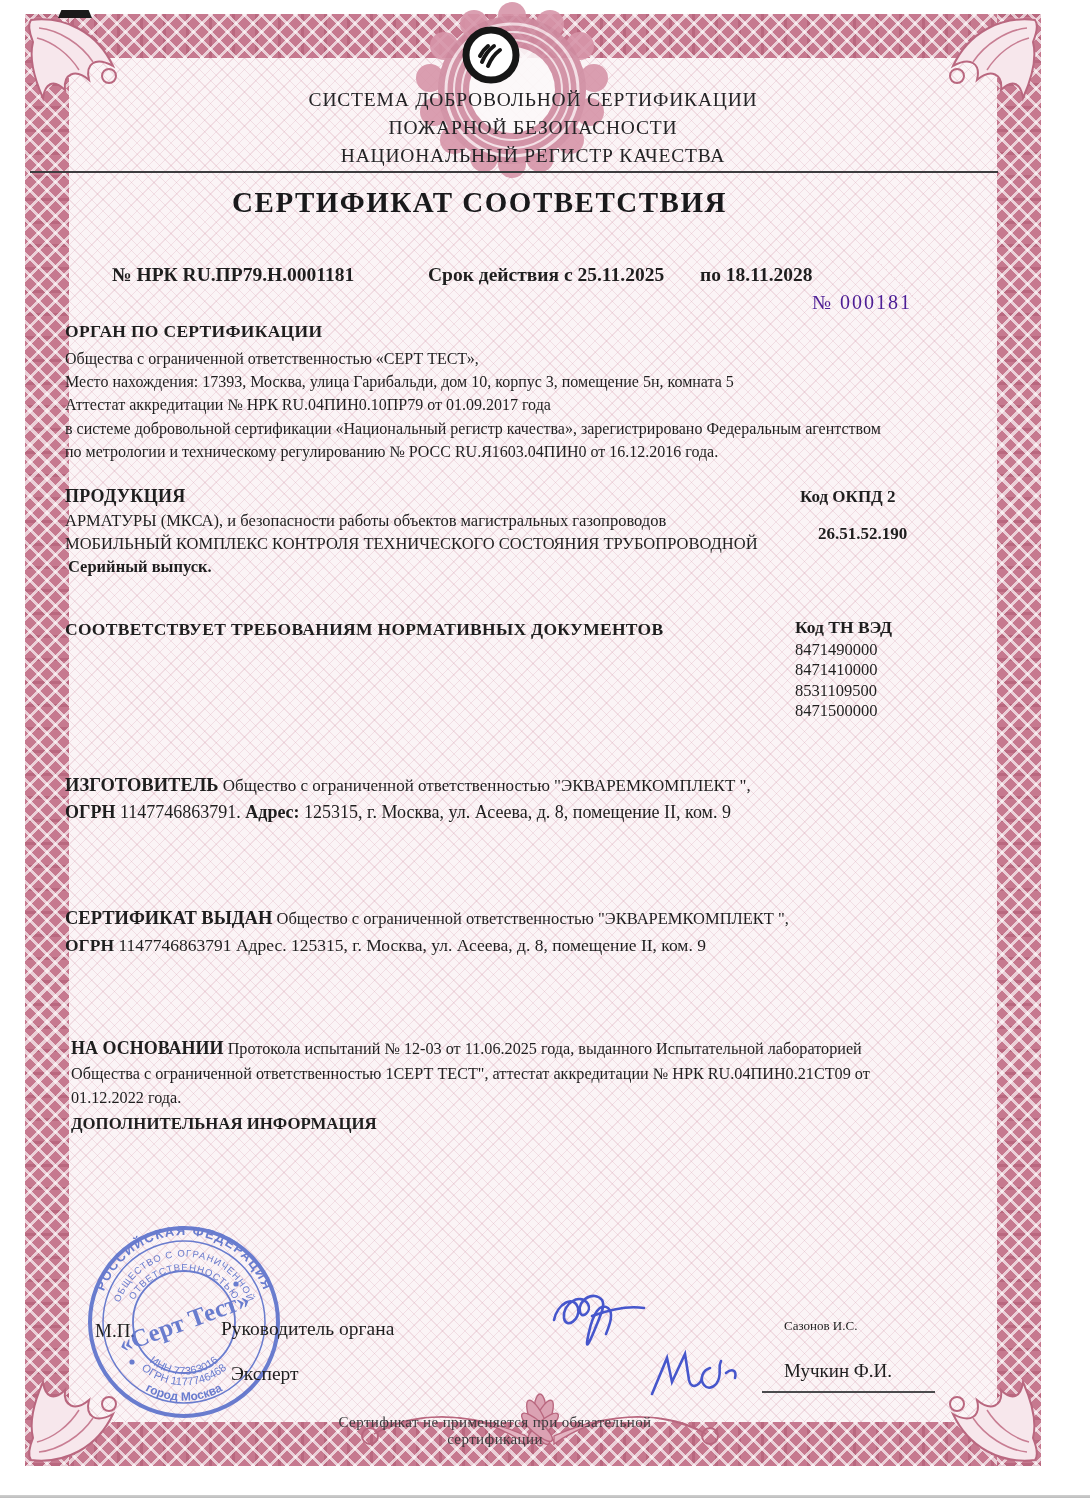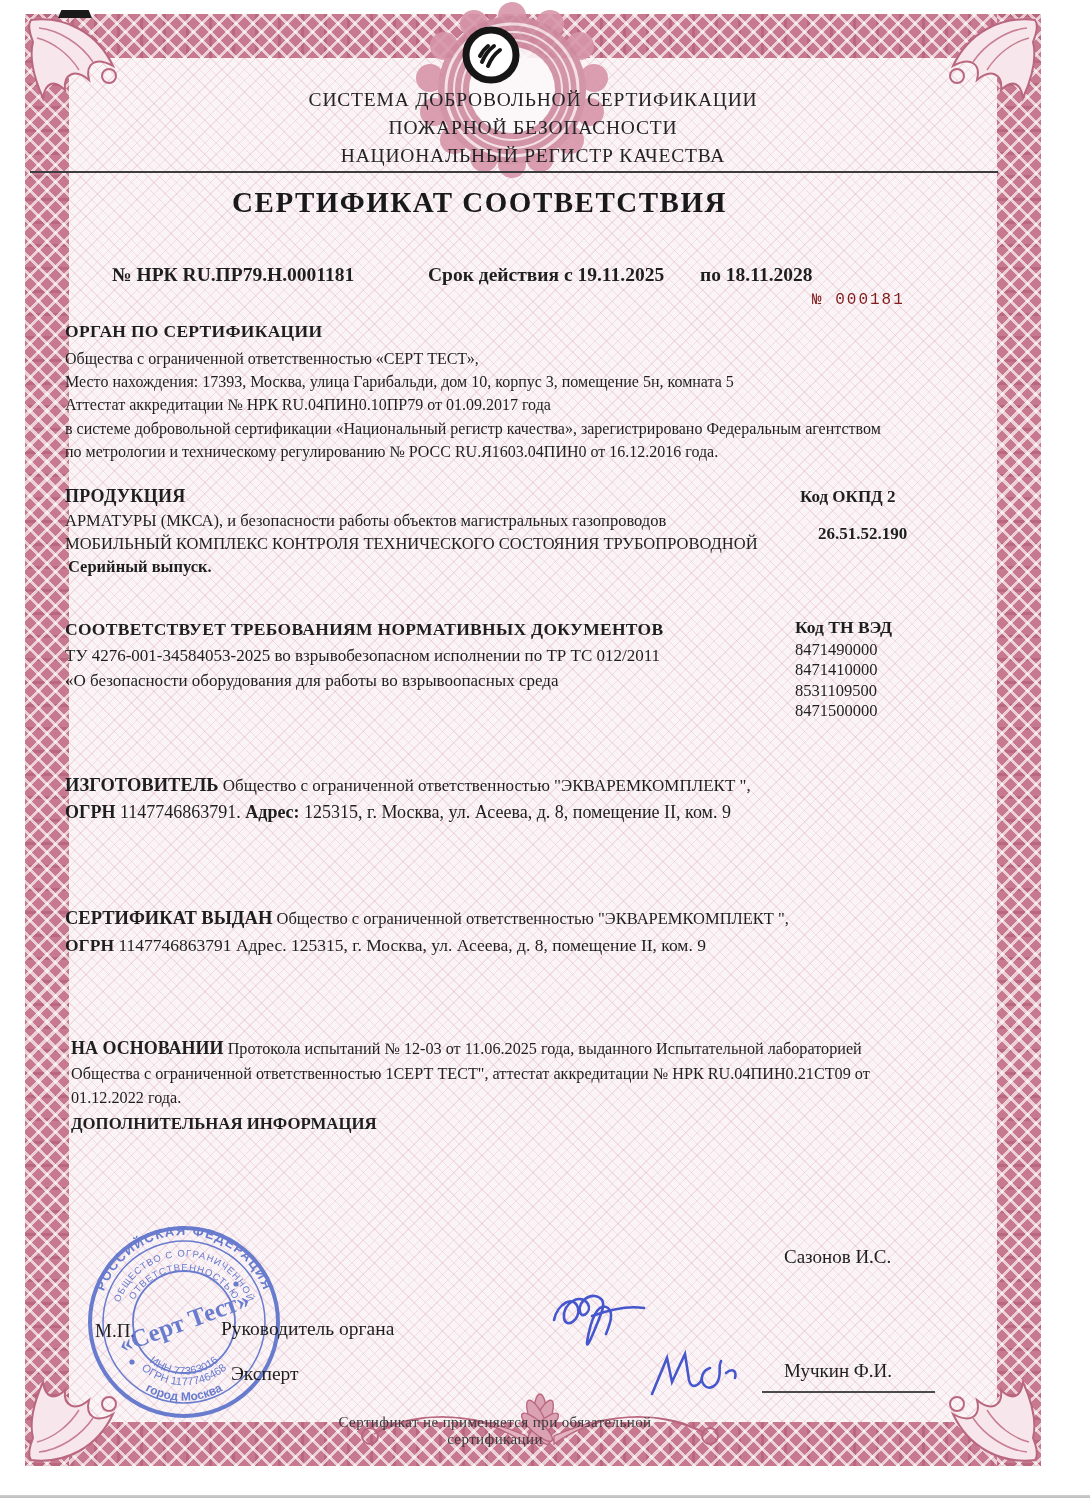--- a/index.html
+++ b/index.html
@@ -26,21 +26,21 @@
       repeating-linear-gradient(-45deg, rgba(213,157,174,.26) 0 1px, rgba(0,0,0,0) 1px 8px);}
   .lace{position:absolute;pointer-events:none;}
   
   .abs{position:absolute;}
   .center{text-align:center;}
   .hdr-lines{left:69px;top:86px;width:928px;font-size:19.5px;letter-spacing:.8px;line-height:28px;color:#232325;}
   .rule{position:absolute;left:30px;top:171px;width:968px;height:2px;background:#3c3c3e;}
   .doc-title{left:69px;top:186px;width:821px;font-size:29px;font-weight:bold;letter-spacing:1.5px;color:#19191b;}
   .numrow{left:0;top:264px;width:960px;height:30px;font-weight:bold;font-size:19.5px;}
   .numrow span{position:absolute;white-space:nowrap;}
-  .blank-num{left:812px;top:291px;font-family:Liberation Mono, monospace;font-size:16px;letter-spacing:2px;color:#7f1d1d;}
+  .blank-num{left:812px;top:291px;font-family:Liberation Serif, serif;font-size:20px;letter-spacing:2px;color:#4c1d95;}
   .sect{position:absolute;left:65px;width:910px;}
   .h1{font-weight:bold;font-size:17.5px;letter-spacing:.3px;}
   .b{font-weight:bold;}
   .body16{font-size:16px;line-height:23.2px;}
   .codes-col div{line-height:20.4px;font-size:16.5px;}
   .footer-note{left:300px;top:1414px;width:390px;text-align:center;font-size:15px;color:#3a3a3c;letter-spacing:.4px;z-index:6;}
   .underline-sig{position:absolute;left:762px;top:1391px;width:173px;height:2px;background:#4a4a4c;}
   .artifact{position:absolute;left:58px;top:10px;width:34px;height:8px;background:#1a1a1a;
             clip-path:polygon(10% 0,90% 0,100% 100%,0 100%);}
   .shadow-bottom{position:absolute;left:0;top:1495px;width:1090px;height:3px;background:linear-gradient(#cfcfcf,#bdbdbd);}
@@ -135,21 +135,21 @@
   <div class="abs hdr-lines center" style="z-index:3;">
     <div>СИСТЕМА ДОБРОВОЛЬНОЙ СЕРТИФИКАЦИИ</div>
     <div>ПОЖАРНОЙ БЕЗОПАСНОСТИ</div>
     <div>НАЦИОНАЛЬНЫЙ РЕГИСТР КАЧЕСТВА</div>
   </div>
   <div class="rule"></div>
   <div class="abs doc-title center" style="z-index:3;">СЕРТИФИКАТ СООТВЕТСТВИЯ</div>
 
   <div class="abs numrow">
     <span style="left:112px;">№ НРК RU.ПР79.Н.0001181</span>
-    <span style="left:428px;">Срок действия с 19.11.2025</span>
+    <span style="left:428px;">Срок действия с 25.11.2025</span>
     <span style="left:700px;">по 18.11.2028</span>
   </div>
   <div class="abs blank-num">№ 000181</div>
 
   <div class="sect" style="top:321px;">
     <div class="h1">ОРГАН ПО СЕРТИФИКАЦИИ</div>
     <div class="body16" style="margin-top:5px;">
       <div>Общества с ограниченной ответственностью «СЕРТ ТЕСТ»,</div>
       <div>Место нахождения: 17393, Москва, улица Гарибальди, дом 10, корпус 3, помещение 5н, комната 5</div>
       <div>Аттестат аккредитации № НРК RU.04ПИН0.10ПР79 от 01.09.2017 года</div>
@@ -171,24 +171,20 @@
 
   <div class="abs b" style="left:795px;top:617px;font-size:17.5px;">Код ТН ВЭД</div>
   <div class="abs codes-col" style="left:795px;top:640px;">
     <div>8471490000</div>
     <div>8471410000</div>
     <div>8531109500</div>
     <div>8471500000</div>
   </div>
   <div class="sect" style="top:619px;width:720px;">
     <div class="h1">СООТВЕТСТВУЕТ ТРЕБОВАНИЯМ НОРМАТИВНЫХ ДОКУМЕНТОВ</div>
-    <div style="font-size:17px;line-height:25px;margin-top:3px;">
-      <div>ТУ 4276-001-34584053-2025 во взрывобезопасном исполнении по ТР ТС 012/2011</div>
-      <div>«О безопасности оборудования для работы во взрывоопасных среда</div>
-    </div>
   </div>
 
   <div class="sect" style="top:772px;font-size:17px;line-height:27px;">
     <div>
       <span class="b" style="font-size:18.5px;">ИЗГОТОВИТЕЛЬ</span>
       <span>Общество с ограниченной ответственностью "ЭКВАРЕМКОМПЛЕКТ ",</span>
     </div>
     <div style="font-size:18px;">
       <span class="b">ОГРН</span>
       <span>1147746863791.</span>
@@ -241,21 +237,21 @@
       <text font-size="12" font-weight="bold"><textPath href="#arcCity" startOffset="50%" text-anchor="middle">город Москва</textPath></text>
       <text font-size="25" font-weight="bold" font-family="Liberation Serif, serif" text-anchor="middle" x="100" y="108" transform="rotate(-20 100 100)">«Серт Тест»</text>
       <circle cx="152" cy="62" r="2.6"></circle>
       <circle cx="48" cy="140" r="2.6"></circle>
     </g>
   </svg>
 
   <div class="abs" style="left:95px;top:1320px;font-size:19px;z-index:3;">М.П.</div>
   <div class="abs" style="left:221px;top:1318px;font-size:19.5px;z-index:6;">Руководитель органа</div>
   <div class="abs" style="left:231px;top:1363px;font-size:19.5px;z-index:6;">Эксперт</div>
-  <div class="abs" style="left:784px;top:1246px;font-size:19px;">Сазонов И.С.</div>
+  <div class="abs" style="left:784px;top:1318px;font-size:13px;">Сазонов И.С.</div>
   <div class="abs" style="left:784px;top:1360px;font-size:19px;">Мучкин Ф.И.</div>
   <div class="underline-sig"></div>
 
   <svg class="sig" style="left:540px;top:1272px;" width="230" height="135" viewBox="0 0 230 135">
     <g fill="none" stroke="#4656cc" stroke-width="2.6" stroke-linecap="round">
       <path d="M14,48 c3,-16 20,-26 24,-12 c3,11 -12,22 -14,10 c-2,-14 16,-26 24,-14 c4,7 -6,16 -8,8 c-3,-12 14,-22 22,-12 c3,5 0,12 -5,24 c-8,20 -13,30 -8,8 c4,-18 11,-30 19,-24 c6,5 2,16 -2,26"></path>
       <path d="M52,44 c22,-8 40,-10 52,-8"></path>
       <path d="M112,122 l15,-36 l5,24 l13,-28 l4,26 c2,9 9,7 13,-1"></path>
       <path d="M170,96 c-7,2 -11,11 -6,17 c5,6 13,1 15,-7 c2,-8 -1,-11 2,-17 m5,12 c6,-5 11,-3 9,5"></path>
     </g>

